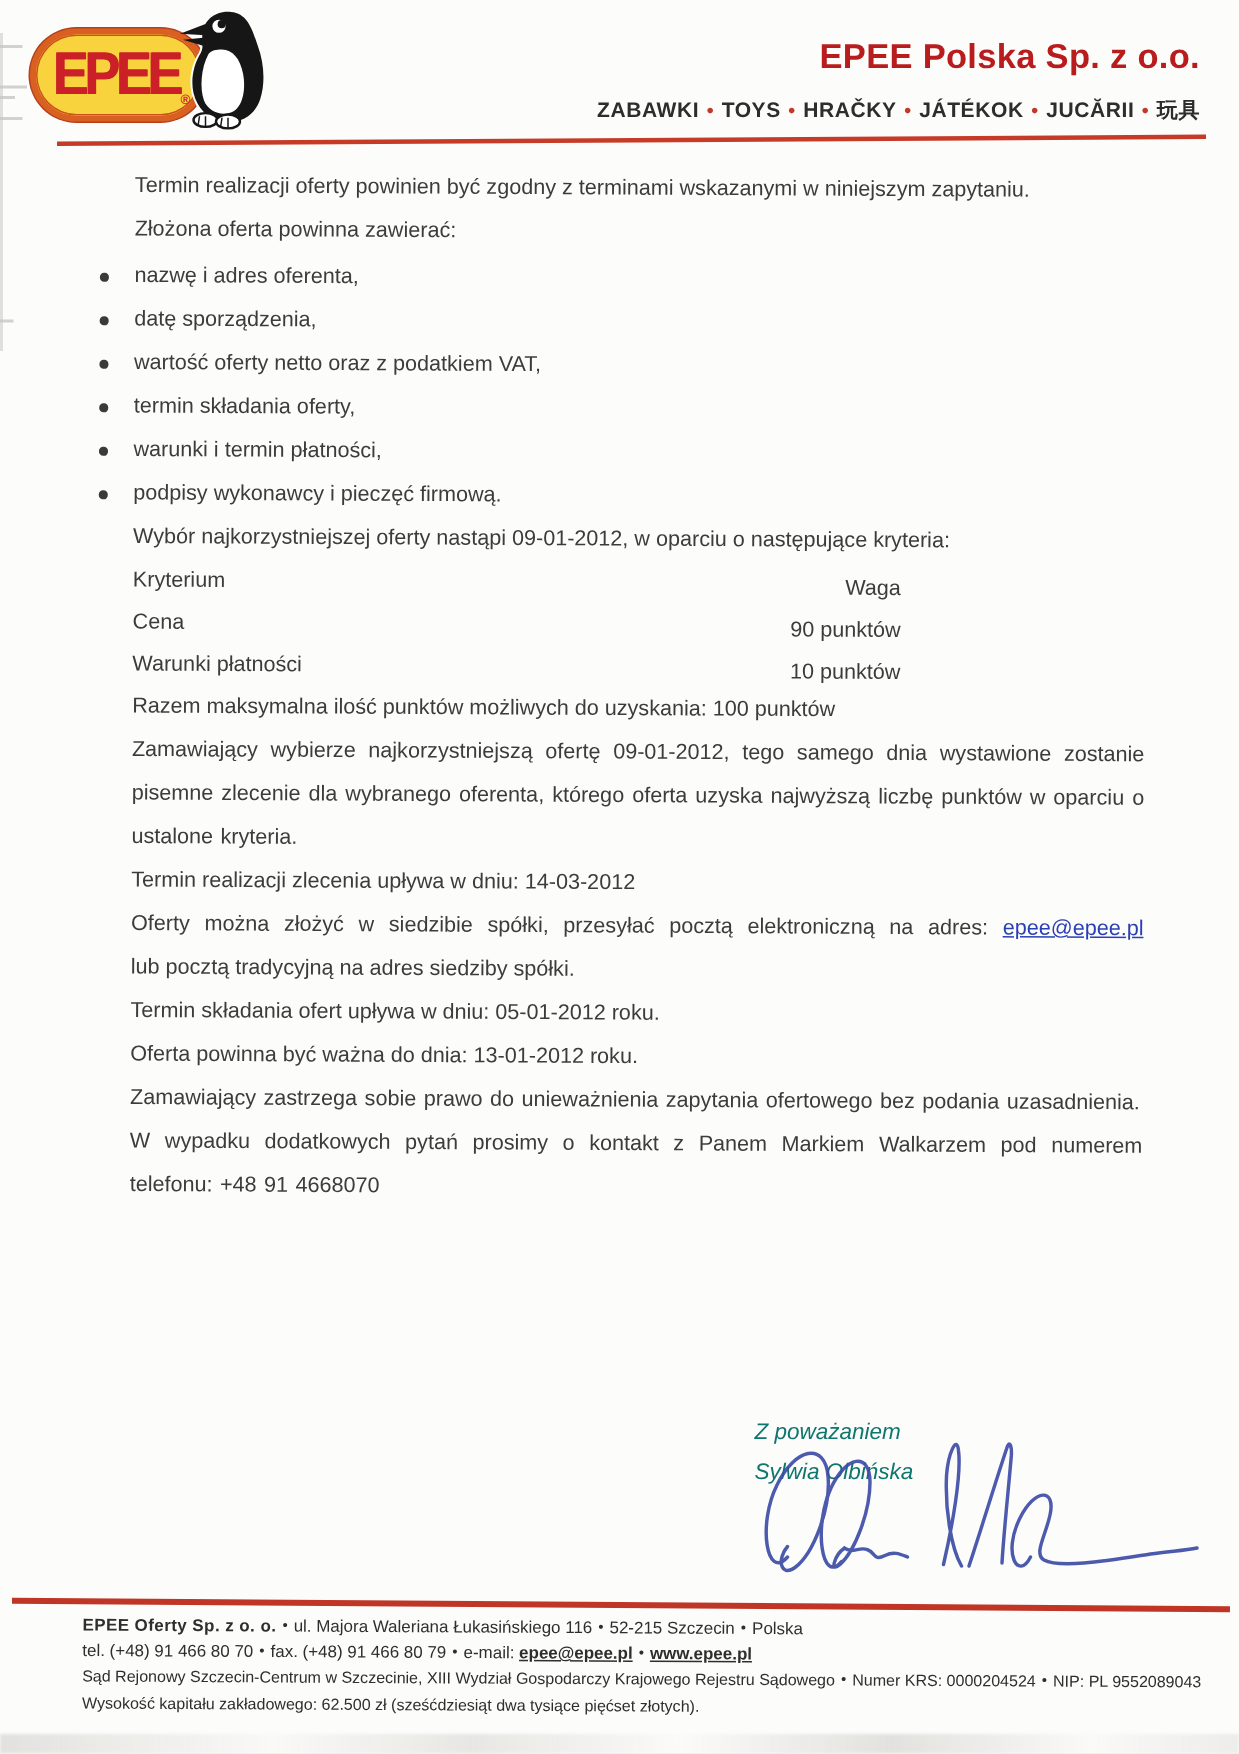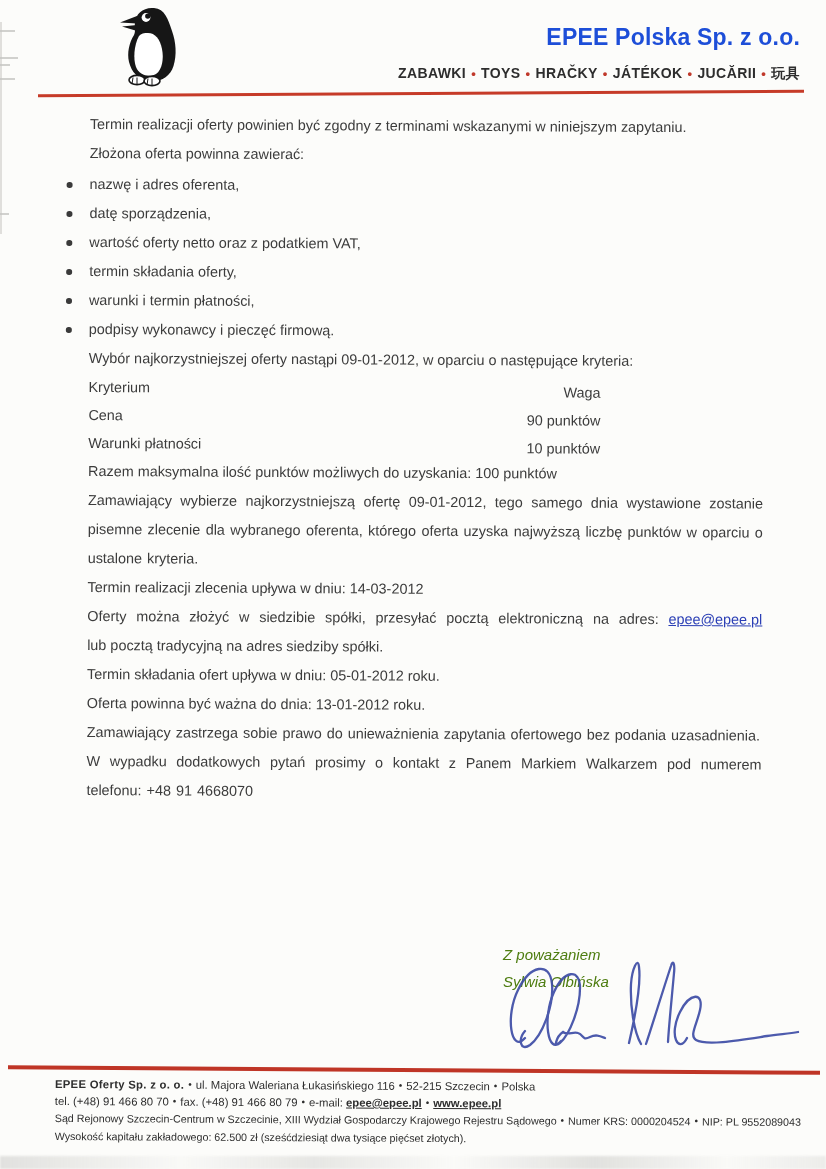--- a/index.html
+++ b/index.html
@@ -36,21 +36,21 @@
   .logo-word {
     font-weight:bold; font-size:36px; color:#cb2027; letter-spacing:-3px;
     transform:scaleY(1.12); margin:-3px 4px 0 0;
     text-shadow:.6px 0 #cb2027;
   }
   .logo-reg { position:absolute; right:7px; bottom:6px; font-size:9px; font-weight:bold; color:#cb2027; }
   .penguin { position:absolute; left:98px; top:0; }
 
   .company-title {
     position:absolute; top:24px; right:26px; margin:0;
-    font-size:23px; font-weight:bold; color:#1d4ed8; letter-spacing:.2px;
+    font-size:23px; font-weight:bold; color:#b91c1c; letter-spacing:.2px;
   }
   .tagline {
     position:absolute; top:65px; right:26px;
     font-size:14px; font-weight:bold; color:#2d2d2d; letter-spacing:.4px; white-space:nowrap;
   }
   .tag-dot { color:#c0392b; padding:0 5px; font-size:13px; }
   .header-rule {
     position:absolute; left:38px; top:92px; width:766px; height:2.5px;
     background:#c63b28; transform:rotate(-.35deg);
   }
@@ -79,21 +79,21 @@
   }
 
   .crit-row { display:flex; justify-content:space-between; width:512px; line-height:28px; }
   .crit-val { position:relative; top:3px; }
 
   a.body-link { color:#2b3fb5; text-decoration:underline; cursor:pointer; }
 
   
   .signature {
     position:absolute; left:503px; top:941px;
-    font-size:15px; font-style:italic; color:#4d7c0f; line-height:27px;
+    font-size:15px; font-style:italic; color:#0f766e; line-height:27px;
   }
   .sig-svg { position:absolute; left:505px; top:944px; pointer-events:none; }
 
   
   .footer-rule {
     position:absolute; left:8px; top:1068px; width:812px; height:3.5px;
     background:#bf3526; transform:rotate(.4deg);
   }
   .footer-text {
     position:absolute; left:55px; top:1076px; width:765px; color:#2e2e2e;
@@ -113,20 +113,24 @@
   <div class="edge-strip"></div>
   <div class="art a1"></div>
   <div class="art a2"></div>
   <div class="art a3"></div>
   <div class="art a4"></div>
   <div class="art a5"></div>
   <div class="smudge"></div>
 
   <header>
     <div class="logo">
+      <div class="pill">
+        <span class="logo-word">EPEE</span>
+        <span class="logo-reg">®</span>
+      </div>
       <svg class="penguin" width="70" height="82" viewBox="0 0 70 82">
         <path d="M36 2 C 25 1 18 8 17 16 C 16.3 21 18 25 16 29 C 11 37 9 47 11 56 C 13.5 66 20 73 30 75 C 42 77 52 71 55.5 60 C 59 49 58 36 54 25 C 50 13 47 3 36 2 Z" fill="#161616" stroke="#fcfcfa" stroke-width="2.5" paint-order="stroke"></path>
         <path d="M19 10 L 2 16.5 L 19 17.5 Z" fill="#161616"></path>
         <path d="M19 19 L 4 20.5 L 19 25 Z" fill="#161616"></path>
         <circle cx="28" cy="11.5" r="4.4" fill="#ffffff"></circle>
         <circle cx="29.8" cy="10.1" r="2.7" fill="#161616"></circle>
         <path d="M21 30 C 16 39 15 53 18 61 C 21 69 31 72 38 68 C 44 64 46 53 44 43 C 42 33 37 27 30 27 C 26 27 23 27.5 21 30 Z" fill="#ffffff"></path>
         <ellipse cx="19" cy="74" rx="8" ry="4.6" fill="#ffffff" stroke="#161616" stroke-width="1.6"></ellipse>
         <ellipse cx="34" cy="75" rx="8" ry="4.6" fill="#ffffff" stroke="#161616" stroke-width="1.6"></ellipse>
         <path d="M15 71.5 L 14 78 M19 71.5 L 19 79 M30 72.5 L 29 79 M34 72.5 L 34 80" stroke="#161616" stroke-width="1" fill="none"></path>

